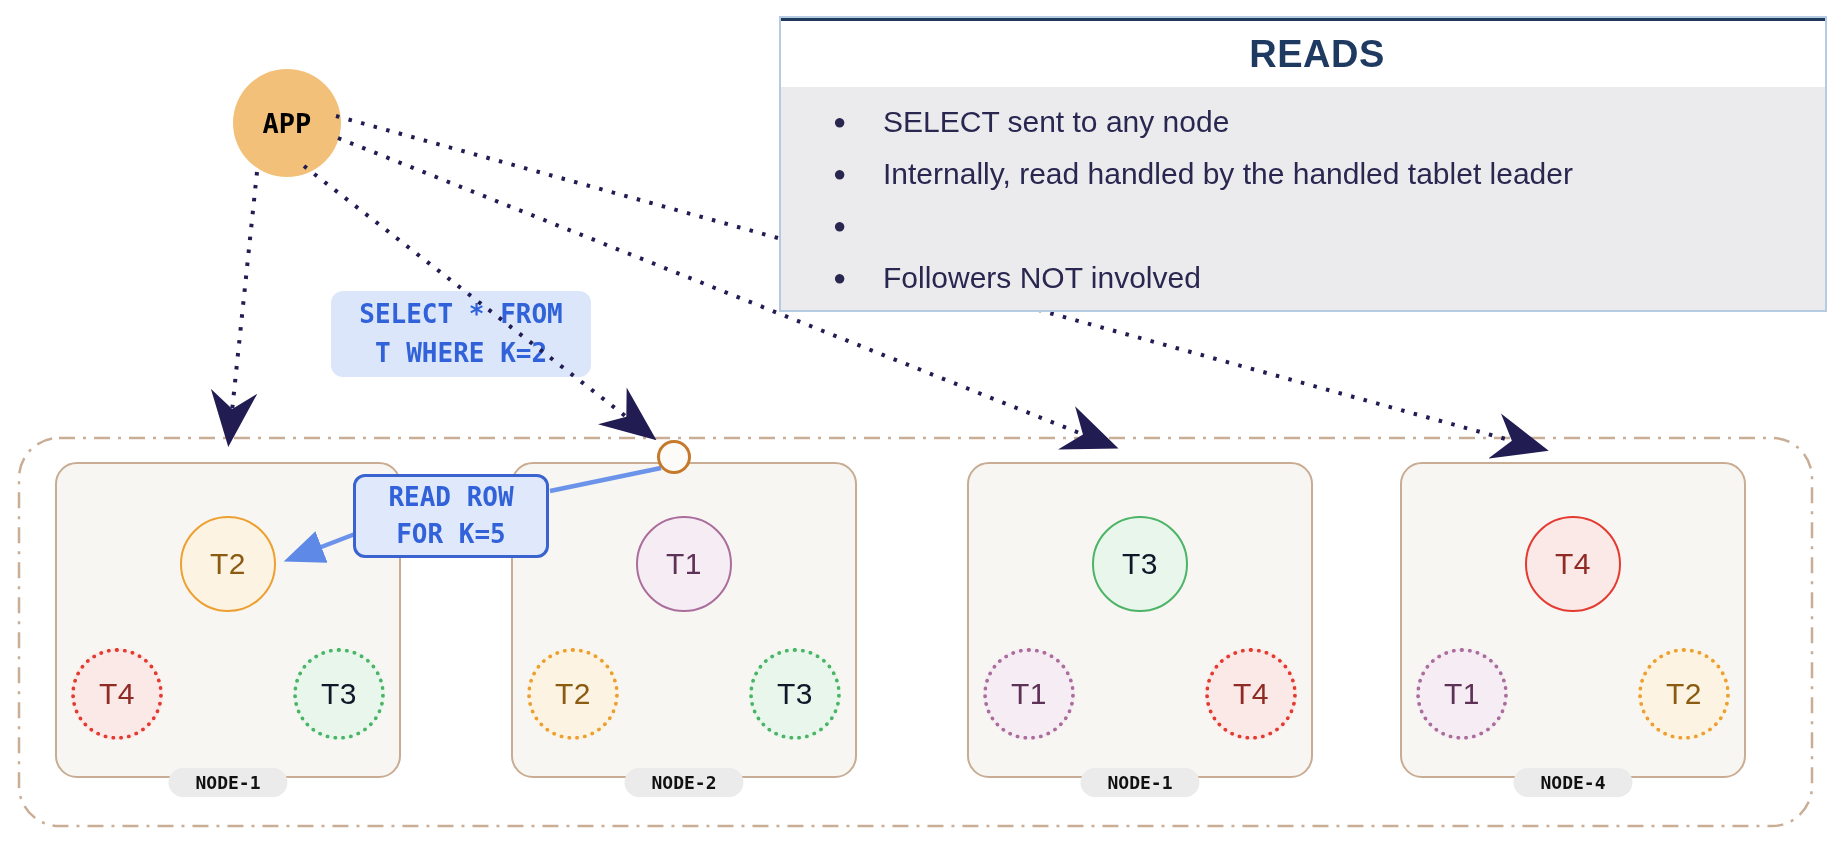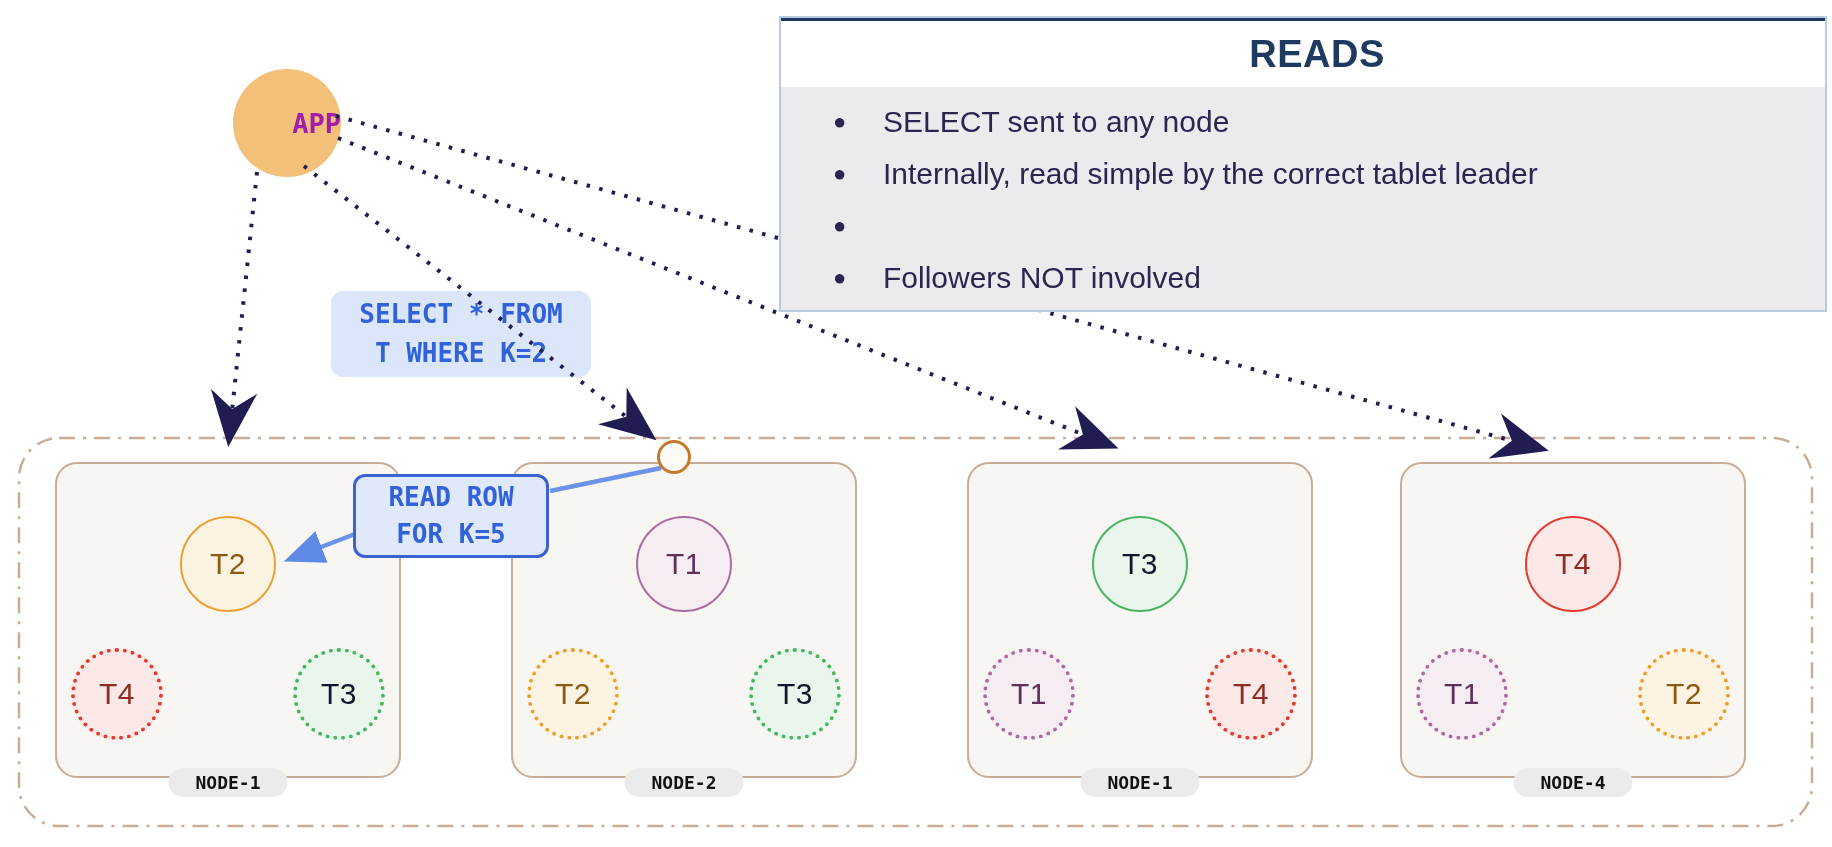--- a/index.html
+++ b/index.html
@@ -3,22 +3,22 @@
 <meta charset="utf-8">
 <style>
   html,body{margin:0;padding:0;background:#ffffff;}
   #stage{position:relative;width:1832px;height:847px;background:#ffffff;overflow:hidden;
          font-family:"Liberation Sans",sans-serif;}
   svg.layer{position:absolute;left:0;top:0;width:1832px;height:847px;pointer-events:none;}
   .z0{z-index:0}.z3{z-index:3}.z5{z-index:5}
 
   
   .app-circle{position:absolute;left:233px;top:69px;width:108px;height:108px;border-radius:50%;
-    background:#F2C078;display:flex;align-items:center;justify-content:flex-end;z-index:2;
-    font-family:"DejaVu Sans Mono",monospace;font-weight:bold;font-size:27px;color:#a21caf;}
+    background:#F2C078;display:flex;align-items:center;justify-content:center;z-index:2;
+    font-family:"DejaVu Sans Mono",monospace;font-weight:bold;font-size:27px;color:#000000;}
 
   
   .reads-panel{position:absolute;left:779px;top:16px;width:1048px;height:296px;z-index:4;
     background:#ffffff;border:2px solid #B5CBE1;box-sizing:border-box;}
   .reads-header{height:69px;display:flex;align-items:center;justify-content:center;
     border-top:3px solid #21395C;box-sizing:border-box;padding-left:28px;}
   .reads-title{font-size:38px;font-weight:600;color:#1F3A60;letter-spacing:0.5px;}
   .reads-body{background:#EBEBEE;height:223px;box-sizing:border-box;padding-top:9px;}
   .reads-bullet-row{display:flex;align-items:center;height:52px;}
   .bullet-dot{width:20px;margin-left:52px;margin-right:30px;font-size:22px;color:#292650;flex:none;}
@@ -121,21 +121,21 @@
     <div class="reads-header">
       <span class="reads-title">READS</span>
     </div>
     <div class="reads-body">
       <div class="reads-bullet-row">
         <span class="bullet-dot">●</span>
         <span class="bullet-text">SELECT sent to any node</span>
       </div>
       <div class="reads-bullet-row">
         <span class="bullet-dot">●</span>
-        <span class="bullet-text">Internally, read simple by the correct tablet leader</span>
+        <span class="bullet-text">Internally, read handled by the handled tablet leader</span>
       </div>
       <div class="reads-bullet-row">
         <span class="bullet-dot">●</span>
       </div>
       <div class="reads-bullet-row">
         <span class="bullet-dot">●</span>
         <span class="bullet-text">Followers NOT involved</span>
       </div>
     </div>
   </div>

